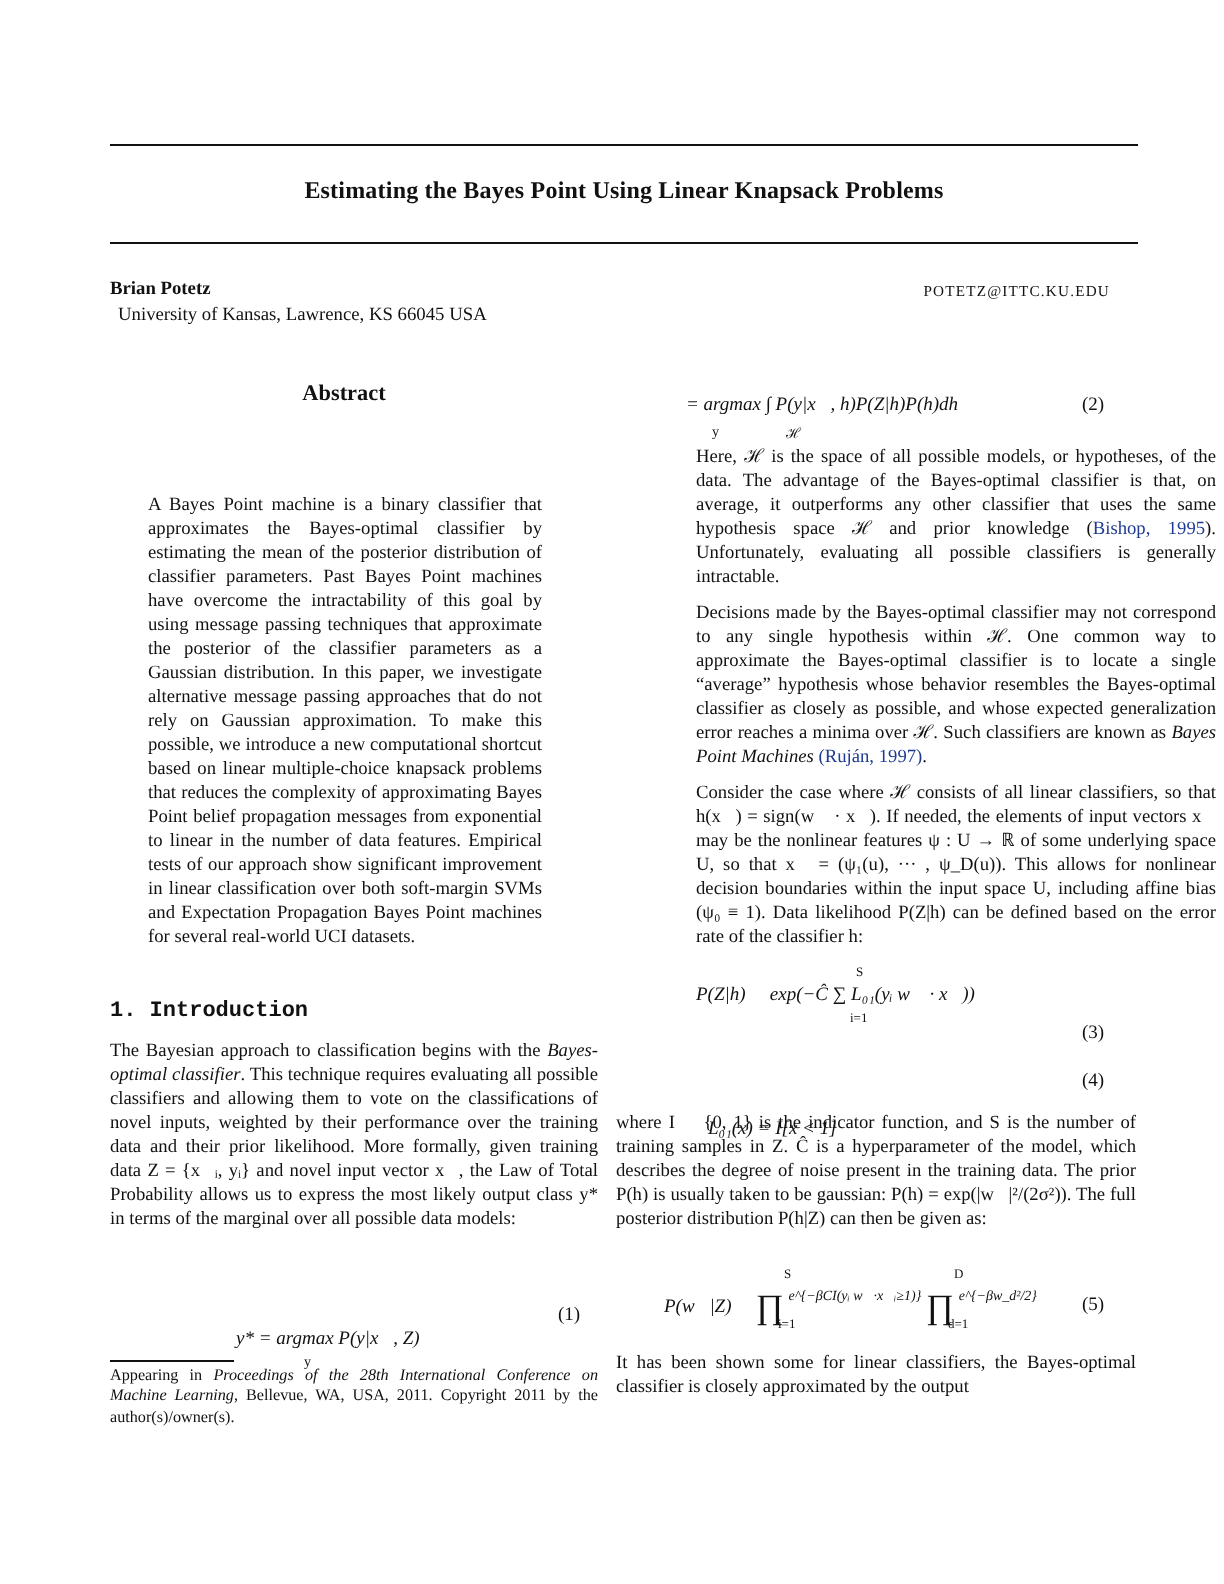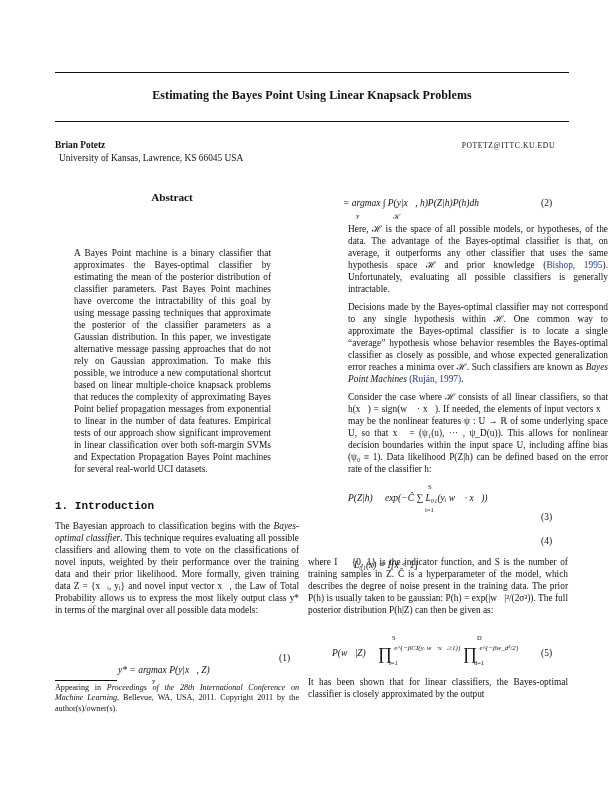--- a/index.html
+++ b/index.html
@@ -96,14 +96,14 @@
   <span class="bigop">∏</span>
   <i style="font-size:7px; vertical-align:6px;">e^{−βw_d²/2}</i>
   <div class="lim" style="left:60px; top:-10px;">S</div>
   <div class="lim" style="left:57px; top:15px;">i=1</div>
   <div class="lim" style="left:145px; top:-10px;">D</div>
   <div class="lim" style="left:142px; top:15px;">d=1</div>
 </div>
 <div class="eqnum" style="left:541px; top:648px;">(5)</div>
 
 <div class="col" style="left:308px; top:676px; width:260px;">
-  <p>It has been shown that for linear classifiers, the Bayes-optimal classifier is closely approximated by the output</p>
+  <p>It has been shown some for linear classifiers, the Bayes-optimal classifier is closely approximated by the output</p>
 </div>
 
 </body></html>

